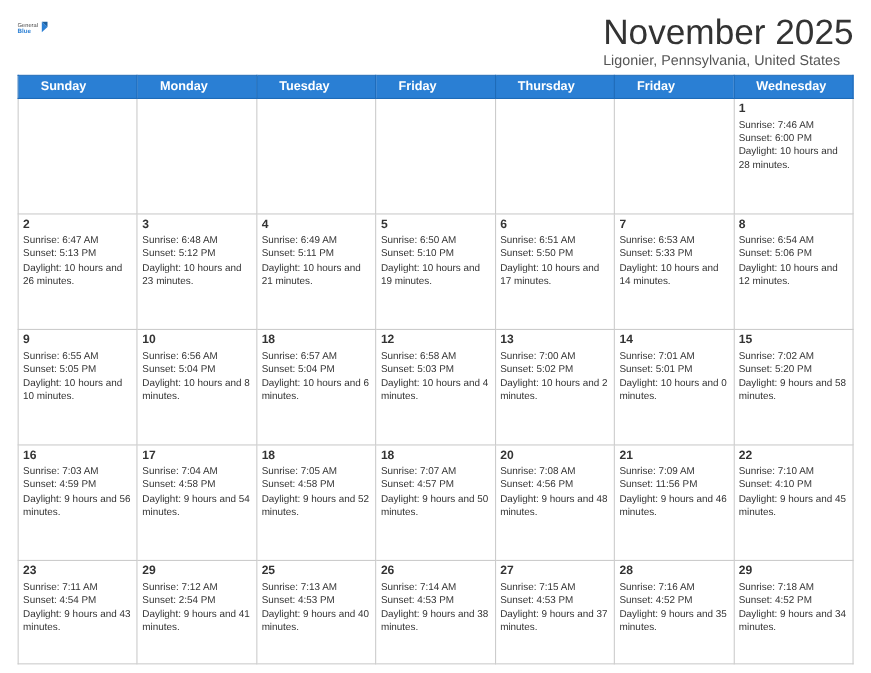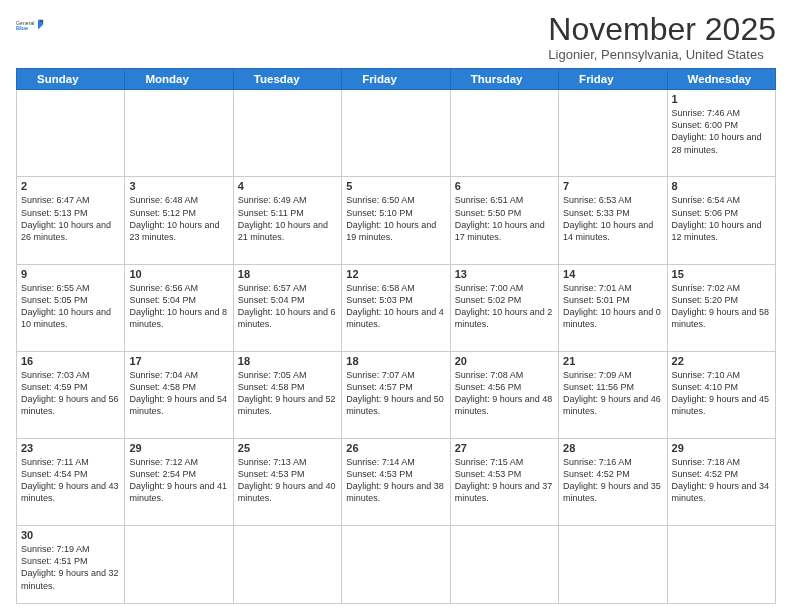--- a/index.html
+++ b/index.html
@@ -333,30 +333,15 @@
 and 35 minutes.</div>
           </td>
           <td>
             <span class="day-number">29</span>
             <div class="day-info">Sunrise: 7:18 AM
 Sunset: 4:52 PM
 Daylight: 9 hours
 and 34 minutes.</div>
           </td>
         </tr>
-        <tr>
-          <td>
-            <span class="day-number">30</span>
-            <div class="day-info">Sunrise: 7:19 AM
-Sunset: 4:51 PM
-Daylight: 9 hours
-and 32 minutes.</div>
-          </td>
-          <td class="empty-cell"></td>
-          <td class="empty-cell"></td>
-          <td class="empty-cell"></td>
-          <td class="empty-cell"></td>
-          <td class="empty-cell"></td>
-          <td class="empty-cell"></td>
-        </tr>
       </tbody>
   </table>
 </div>
 
 </body></html>

